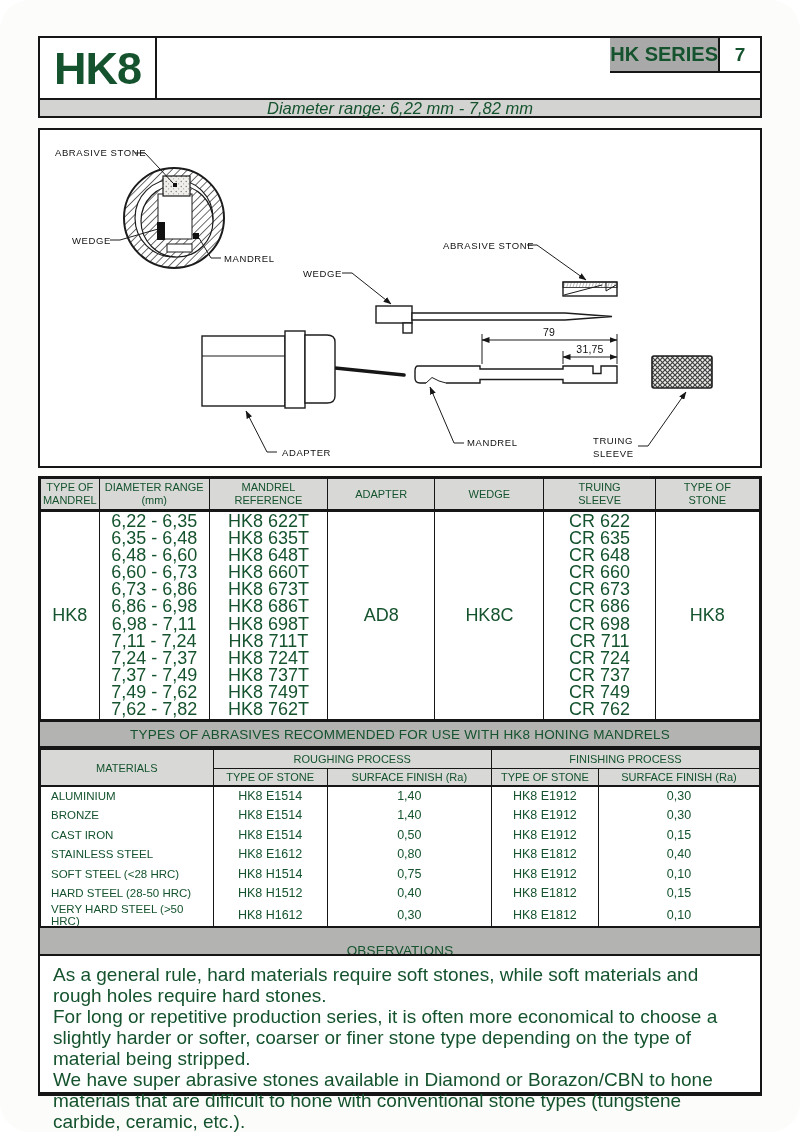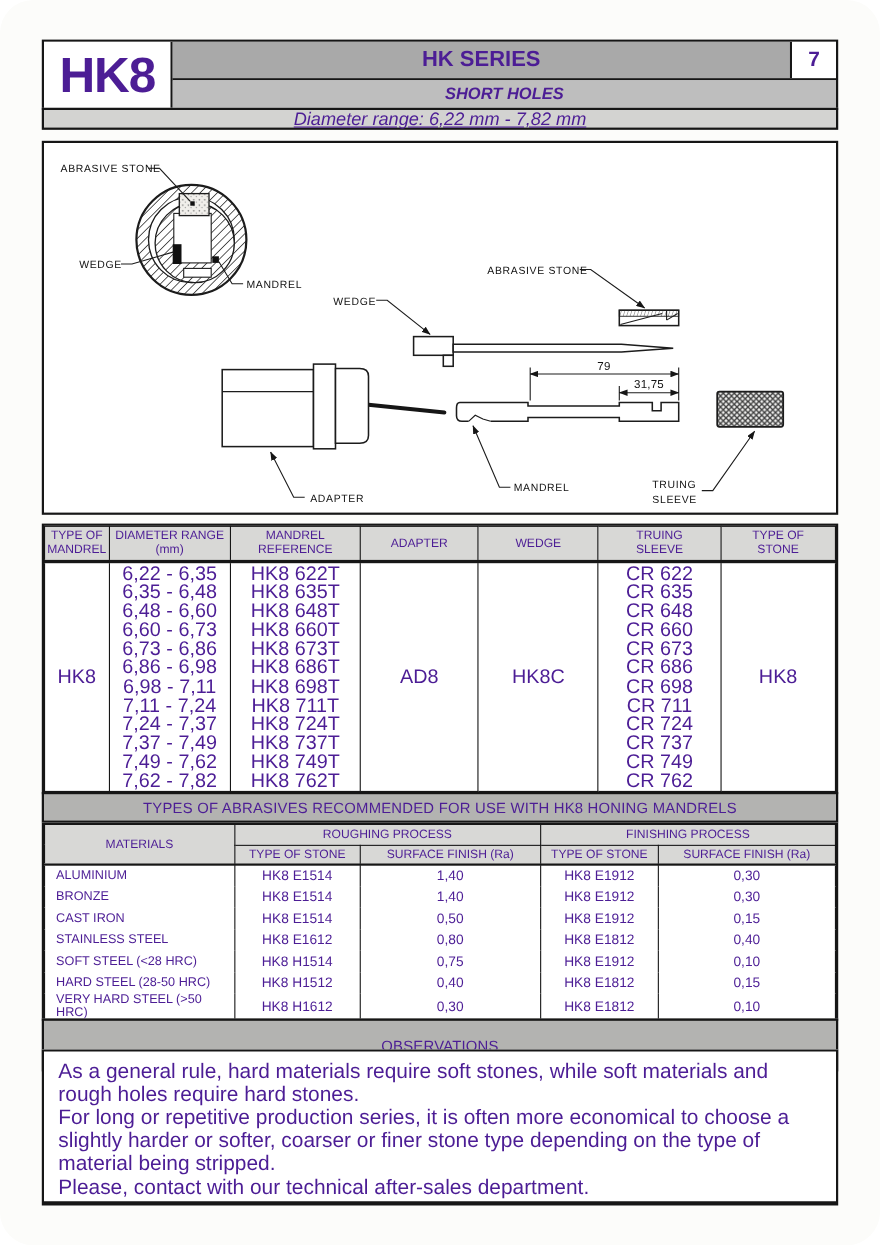--- a/index.html
+++ b/index.html
@@ -1,38 +1,38 @@
 <!DOCTYPE html>
 <html style="--series-bar-gray: #a9a9a9; --subtitle-bar-gray: #bebebe; --light-bar-gray: #d3d3d1; --table-header-gray: #d8d8d6; --banner-gray: #b3b3b1; --border-black: #161616;"><head>
 <meta charset="utf-8">
 <style>
   html,body{margin:0;padding:0;background:#ffffff;}
   .page{position:relative;width:800px;height:1132px;background:#fcfcfa;
-        font-family:"Liberation Sans",sans-serif;color:#4c1d95;overflow:hidden;border-radius:30px;}
+        font-family:"Liberation Sans",sans-serif;color:#14532d;overflow:hidden;border-radius:30px;}
   .content{position:absolute;left:38px;top:36px;width:724px;height:1060px;}
   .sec{position:absolute;left:0;width:724px;border:2px solid var(--border-black,#161616);
        box-sizing:border-box;background:#fff;}
 
   
   .sec-header{top:0;height:64px;display:flex;}
   .hk8-box{width:115px;border-right:2px solid var(--border-black,#161616);background:#fff;
            display:flex;align-items:center;justify-content:center;}
   .hk8-box span{font-size:45px;font-weight:700;letter-spacing:-1px;line-height:1;}
-  .header-right{flex:1;display:flex;flex-direction:column;}
+  .header-right{flex:1;display:flex;flex-direction:column;align-items:flex-end;}
   .header-top{height:33px;border-bottom:2px solid var(--border-black,#161616);display:flex;}
   .series-bar{flex:1;background:var(--series-bar-gray,#a9a9a9);display:flex;align-items:center;
               justify-content:center;font-weight:700;font-size:20px;}
   .page-box{width:40px;border-left:2px solid var(--border-black,#161616);background:#fff;
             display:flex;align-items:center;justify-content:center;font-weight:700;font-size:19px;}
   .subtitle-bar{flex:1;background:var(--subtitle-bar-gray,#bebebe);display:flex;align-items:center;
                 justify-content:center;font-weight:700;font-style:italic;font-size:15px;}
 
   .sec-diameter{top:62px;height:20px;background:var(--light-bar-gray,#d3d3d1);
-                display:flex;align-items:flex-start;justify-content:center;
-                font-style:italic;font-size:16.5px;text-decoration:underline;}
+                display:flex;align-items:center;justify-content:center;
+                font-style:italic;font-size:16.5px;}
 
   
   .sec-diagram{top:92px;height:340px;}
   .sec-diagram svg{position:absolute;left:0;top:0;}
   .dlabel{font-family:"Liberation Sans",sans-serif;font-size:9.5px;letter-spacing:.6px;fill:#111;}
   .dimlabel{font-family:"Liberation Sans",sans-serif;font-size:10.5px;letter-spacing:.2px;fill:#111;}
   .ln{stroke:#1c1c1c;stroke-width:1;fill:none;}
   .shape{fill:#fff;stroke:#1c1c1c;stroke-width:1.4;}
 
   
@@ -78,23 +78,20 @@
         <span>HK8</span>
       </div>
       <div class="header-right">
         <div class="header-top">
           <div class="series-bar">
             <span>HK SERIES</span>
           </div>
           <div class="page-box">
             <span>7</span>
           </div>
-        </div>
-        <div class="subtitle-bar">
-          <span>SHORT HOLES</span>
         </div>
       </div>
     </div>
 
     <div class="sec sec-diameter">
       <span>Diameter range: 6,22 mm - 7,82 mm</span>
     </div>
 
     <div class="sec sec-diagram">
       <svg width="720" height="346" viewBox="0 0 720 346">
@@ -376,18 +373,19 @@
     </div>
 
     <div class="sec sec-banner2 banner">
       <span>OBSERVATIONS</span>
     </div>
 
     <div class="sec sec-obs">
       <div class="obs-text">
         <div>As a general rule, hard materials require soft stones, while soft materials and rough holes require hard stones.</div>
         <div>For long or repetitive production series, it is often more economical to choose a slightly harder or softer, coarser or finer stone type depending on the type of material being stripped.</div>
+        <div>We have super abrasive stones available in Diamond or Borazon/CBN to hone materials that are difficult to hone with conventional stone types (tungstene carbide, ceramic, etc.).</div>
         <div>Please, contact with our technical after-sales department.</div>
       </div>
     </div>
 
   </div>
 </div>
 
 </body></html>

